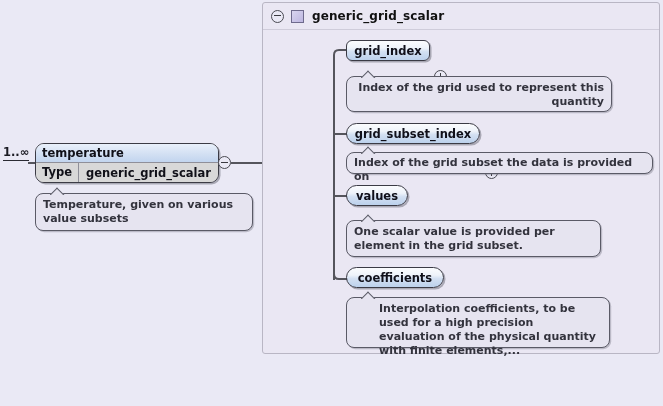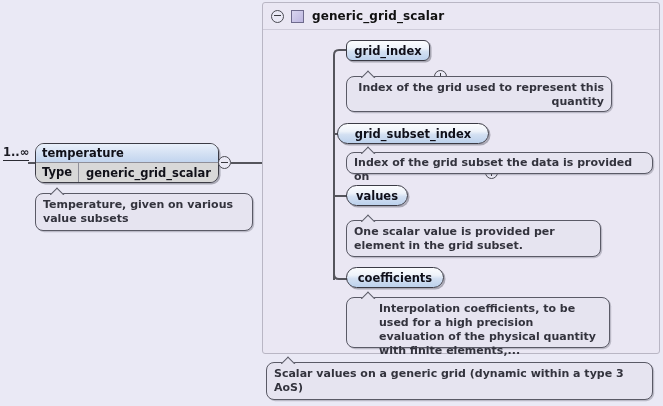--- a/index.html
+++ b/index.html
@@ -308,21 +308,21 @@
 
   <div class="pill" style="left:346px; top:40px; width:84px;border-radius:6px;">
     <span class="pill-label">grid_index</span>
   </div>
   <div class="toggle plus" style="left:434px; top:44px;"></div>
   <div class="annot" style="left:346px; top:76px; width:266px; height:36px;text-align:right;">
     <span class="tail"></span>
     <span>Index of the grid used to represent this quantity</span>
   </div>
 
-  <div class="pill" style="left:337px; top:123px; width:152px;">
+  <div class="pill" style="left:346px; top:123px; width:134px;">
     <span class="pill-label">grid_subset_index</span>
   </div>
   <div class="toggle plus" style="left:485px; top:127px;"></div>
   <div class="annot" style="left:346px; top:152px; width:307px; height:22px; padding-top:3px;">
     <span class="tail"></span>
     <span>Index of the grid subset the data is provided on</span>
   </div>
 
   <div class="pill" style="left:346px; top:185px; width:62px;">
     <span class="pill-label">values</span>
@@ -335,18 +335,14 @@
 
   <div class="pill" style="left:346px; top:267px; width:98px;">
     <span class="pill-label">coefficients</span>
   </div>
   <div class="toggle plus" style="left:448px; top:271px;"></div>
   <div class="annot" style="left:346px; top:297px; width:264px; height:51px;padding-left:32px;">
     <span class="tail"></span>
     <span>Interpolation coefficients, to be used for a high precision evaluation of the physical quantity with finite elements,...</span>
   </div>
 
-  <div class="annot" style="left:266px; top:362px; width:387px; height:38px;">
-    <span class="tail"></span>
-    <span>Scalar values on a generic grid (dynamic within a type 3 AoS)</span>
-  </div>
 
 </div>
 
 </body></html>

